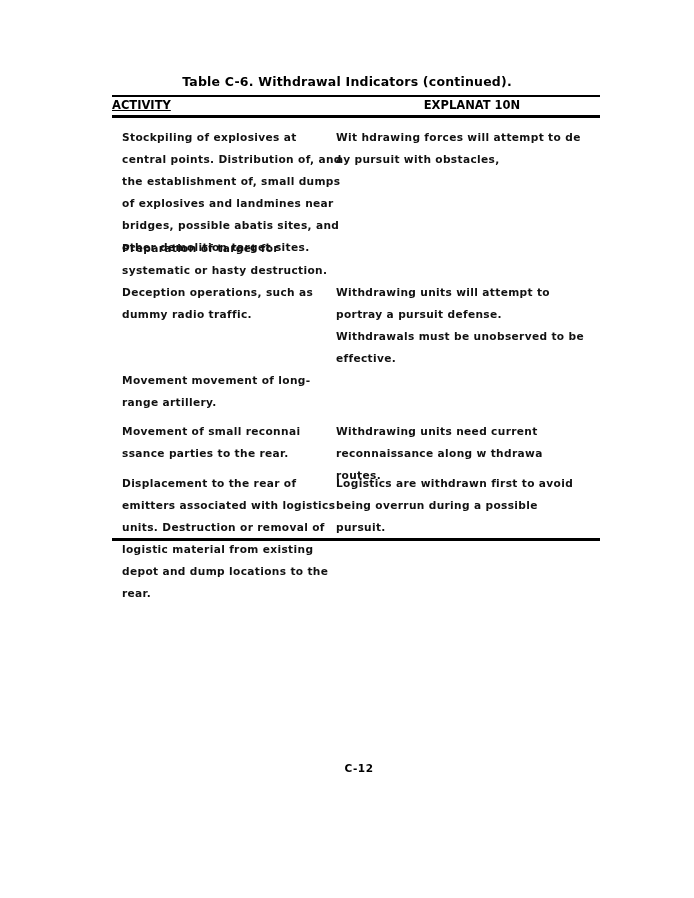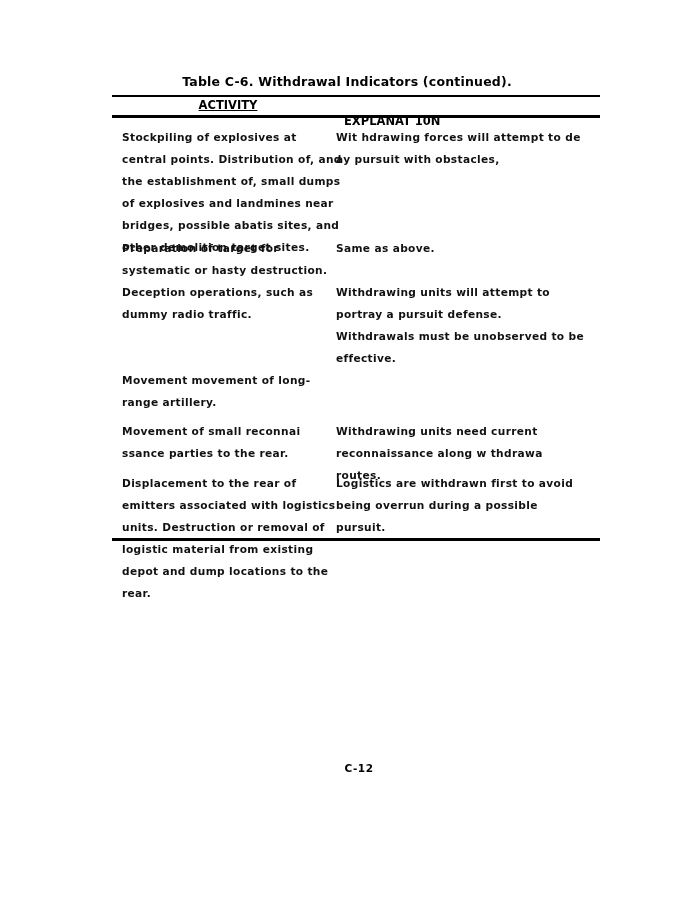--- a/index.html
+++ b/index.html
@@ -57,29 +57,28 @@
     width: 488px;
     height: 16px;
     font-size: 11.5px;
     font-weight: bold;
   }
   .head-activity {
     position: absolute;
     left: 0;
     top: 0;
     width: 232px;
-    text-align: center;
     text-decoration: underline;
   }
   .head-explanation {
     position: absolute;
     left: 232px;
-    top: 16px;
+    top: 0;
     width: 256px;
-    text-align: left;
+    text-align: center;
   }
   .body-area {
     position: absolute;
     left: 112px;
     top: 126px;
     width: 488px;
   }
   .row {
     position: relative;
     width: 488px;
@@ -128,21 +127,20 @@
 
   <div class="rule rule-under-head"></div>
 
   <div class="body-area" id="body-area">
       <div class="row" style="height: 100px;">
         <div class="cell cell-activity">Stockpiling of explosives at central points. Distribution of, and the establishment of, small dumps of explosives and landmines near bridges, possible abatis sites, and other demolition target sites.</div>
         <div class="cell cell-explanation">Wit hdrawing forces will attempt to de ay pursuit with obstacles,</div>
       </div>
       <div class="row" style="height: 44px; margin-top: 11px;">
         <div class="cell cell-activity">Preparation of target for systematic or hasty destruction.</div>
-        <div class="cell cell-explanation">Same as above.</div>
       </div>
       <div class="row" style="height: 44px;">
         <div class="cell cell-activity">Deception operations, such as dummy radio traffic.</div>
         <div class="cell cell-explanation">Withdrawing units will attempt to portray a pursuit defense.</div>
       </div>
       <div class="row" style="height: 44px;">
         <div class="cell cell-explanation">Withdrawals must be unobserved to be effective.</div>
       </div>
       <div class="row" style="height: 51px;">
         <div class="cell cell-activity">Movement movement of long-range artillery.</div>

